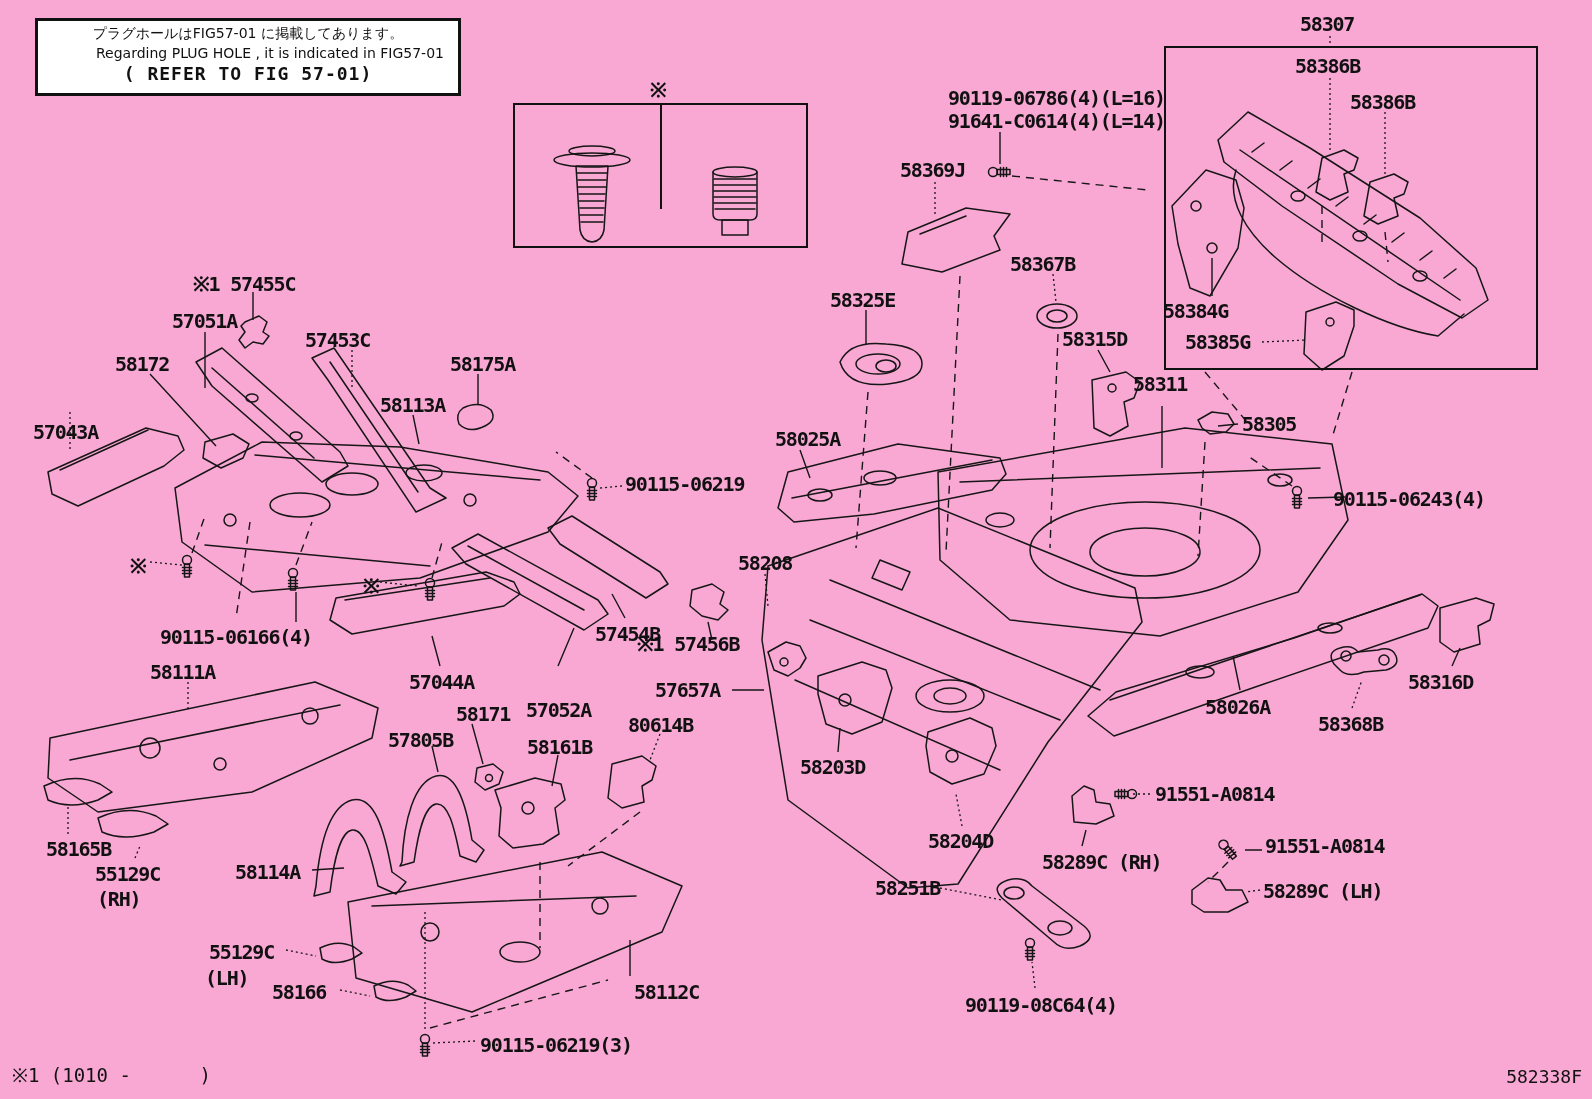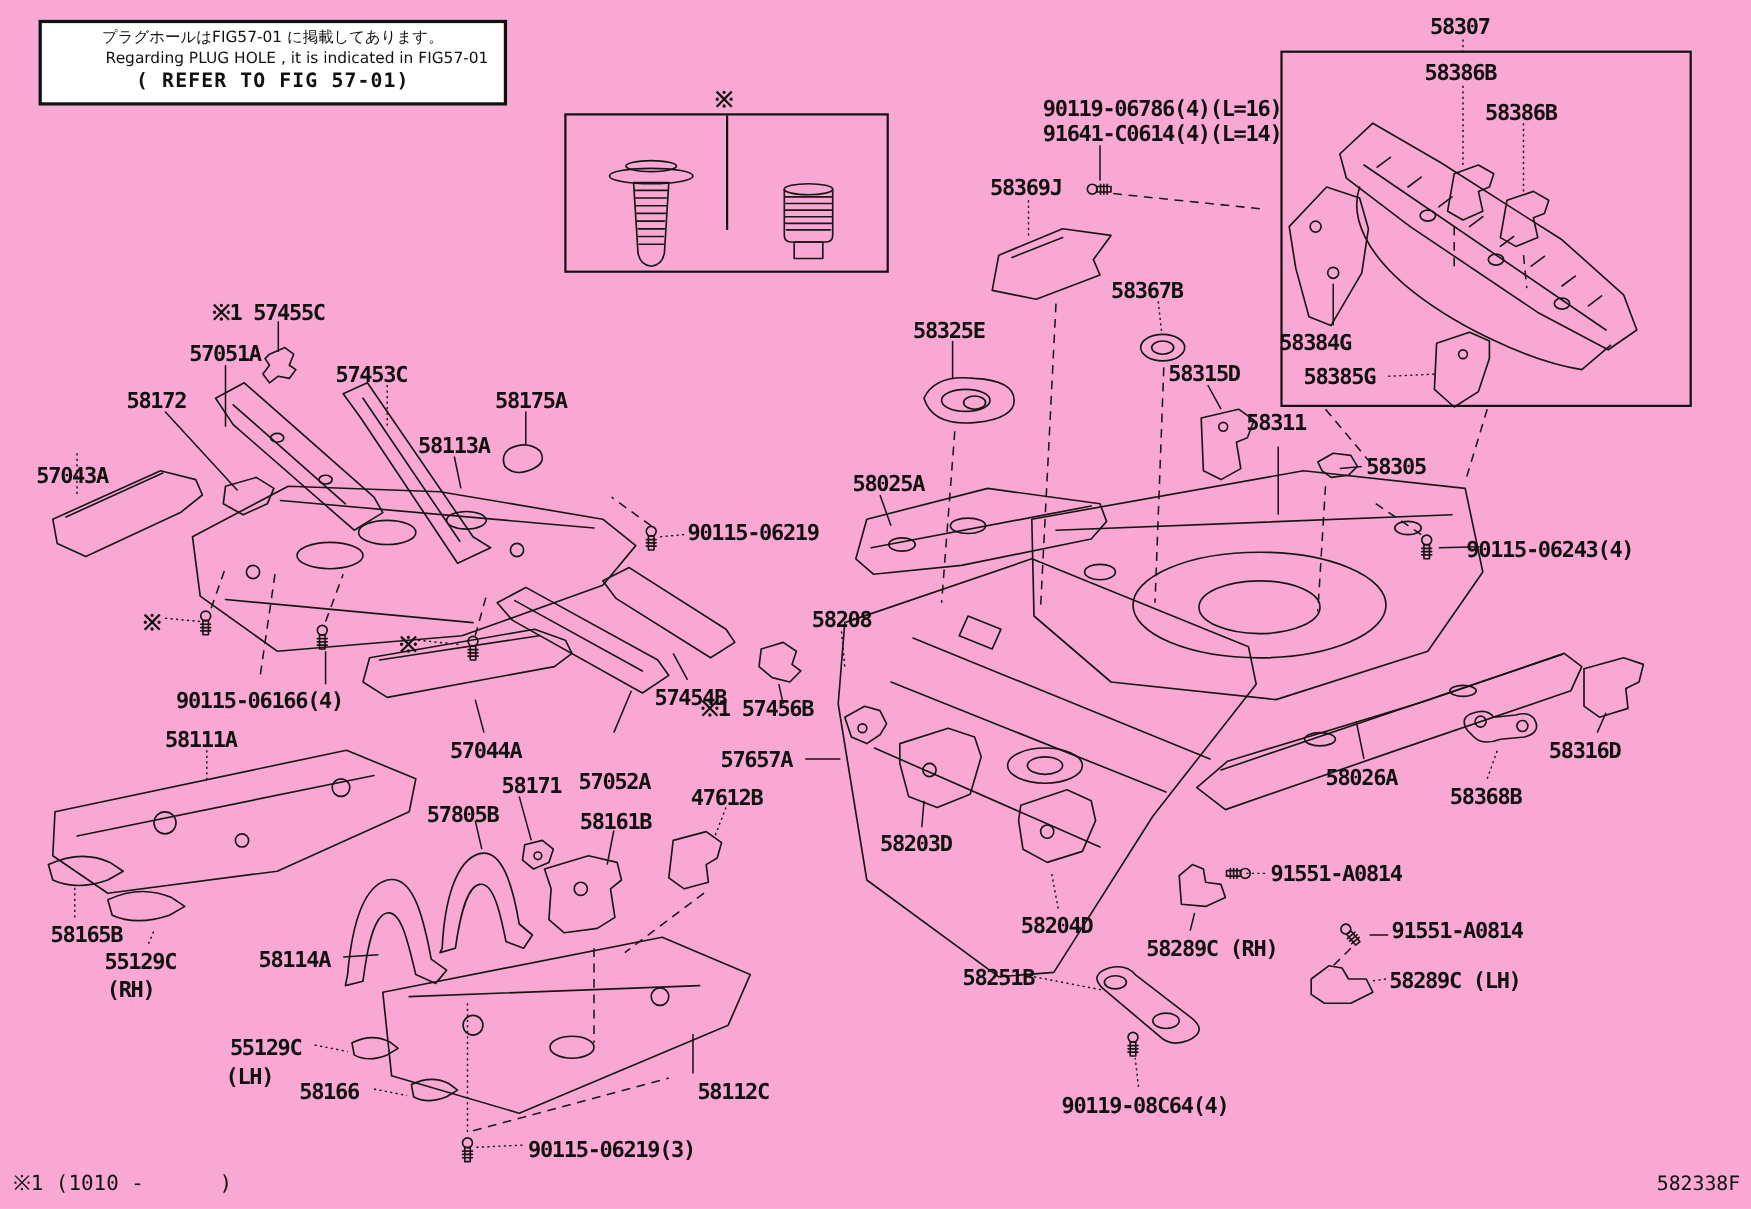--- a/index.html
+++ b/index.html
@@ -258,21 +258,21 @@
       <div class="part-label" style="left: 160px; top: 625px;">90115-06166(4)</div>
       <div class="part-label" style="left: 150px; top: 660px;">58111A</div>
       <div class="part-label" style="left: 409px; top: 670px;">57044A</div>
       <div class="part-label" style="left: 526px; top: 670px; margin-top: 28px;">57052A</div>
       <div class="part-label" style="left: 595px; top: 622px;">57454B</div>
       <div class="part-label" style="left: 637px; top: 630px;">※1 57456B</div>
       <div class="part-label" style="left: 655px; top: 678px;">57657A</div>
       <div class="part-label" style="left: 456px; top: 702px;">58171</div>
       <div class="part-label" style="left: 388px; top: 728px;">57805B</div>
       <div class="part-label" style="left: 527px; top: 735px;">58161B</div>
-      <div class="part-label" style="left: 628px; top: 713px;">47612B</div>
+      <div class="part-label" style="left: 628px; top: 713px;">80614B</div>
       <div class="part-label" style="left: 800px; top: 755px;">58203D</div>
       <div class="part-label" style="left: 928px; top: 829px;">58204D</div>
       <div class="part-label" style="left: 1042px; top: 850px;">58289C (RH)</div>
       <div class="part-label" style="left: 875px; top: 876px;">58251B</div>
       <div class="part-label" style="left: 1155px; top: 782px;">91551-A0814</div>
       <div class="part-label" style="left: 1265px; top: 834px;">91551-A0814</div>
       <div class="part-label" style="left: 1263px; top: 879px;">58289C (LH)</div>
       <div class="part-label" style="left: 965px; top: 993px;">90119-08C64(4)</div>
       <div class="part-label" style="left: 33px; top: 837px; margin-left: 13px;">58165B</div>
       <div class="part-label" style="left: 95px; top: 862px;">55129C</div>

